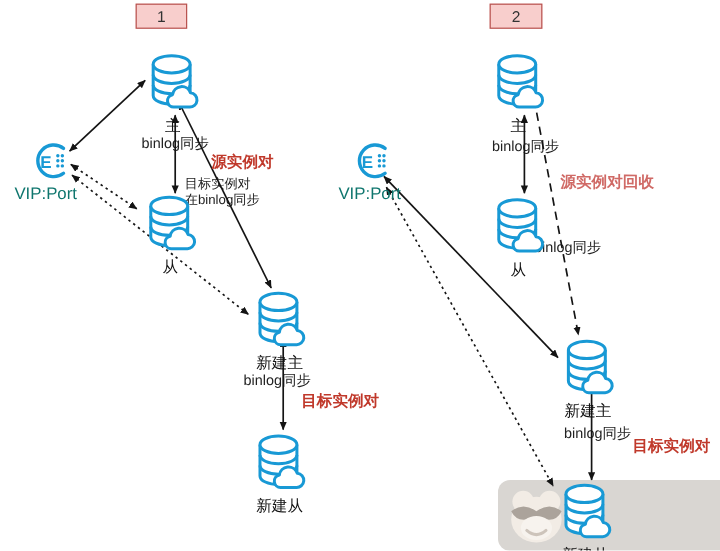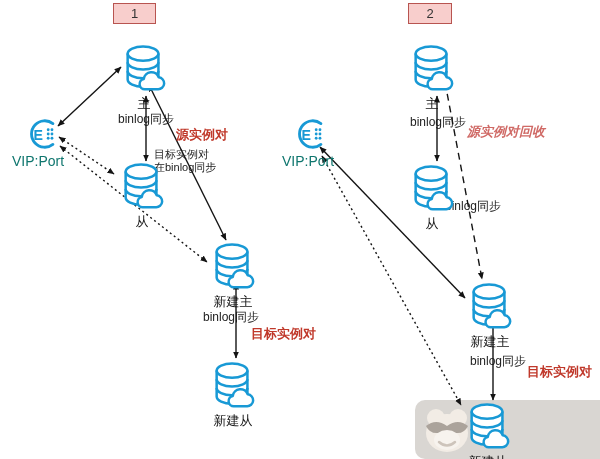--- a/index.html
+++ b/index.html
@@ -218,16 +218,16 @@
         <path d="M23 47 a5.4 5.4 0 0 1-1.2-10.7 a8 8 0 0 1 15.5-1.6 a5 5 0 0 1-1 12.3 z" stroke-linejoin="round"></path>
       </g>
     </svg>
     <div class="db-label">新建从</div>
   </div>
 
   <div class="edge-label" style="left:410px;top:114px;">binlog同步</div>
   <div class="edge-label" style="left:445px;top:198px;">binlog同步</div>
   <div class="edge-label" style="left:470px;top:353px;">binlog同步</div>
 
-  <div class="annotation source-2" style="left:467px;top:123px;font-style:italic;">源实例对回收</div>
+  <div class="annotation source-2" style="left:467px;top:143px;">源实例对回收</div>
   <div class="annotation target-2" style="left:527px;top:363px;">目标实例对</div>
 
 </div>
 
 </body></html>

